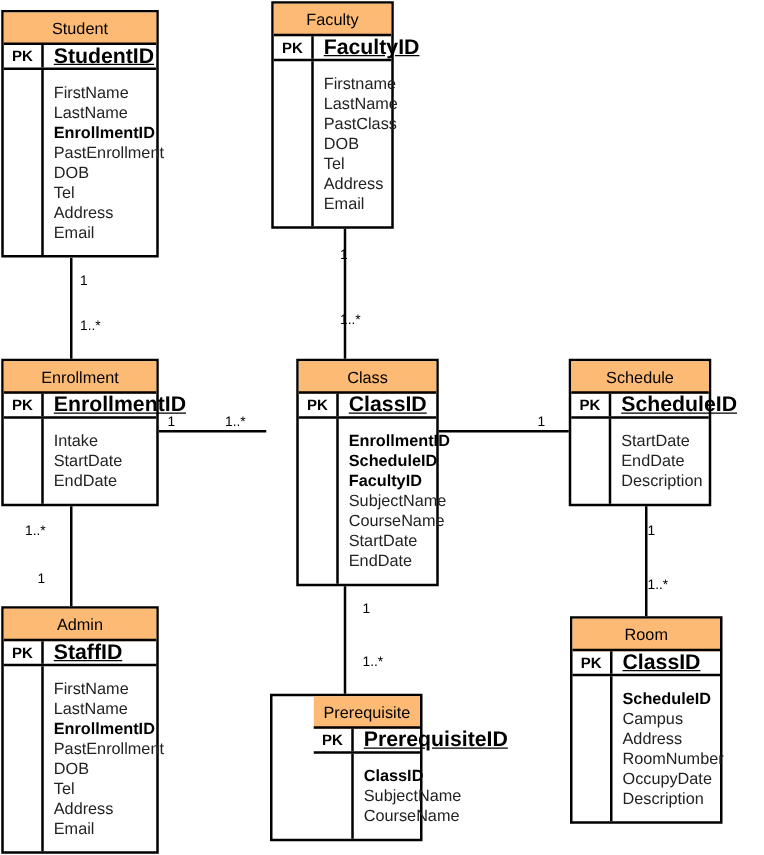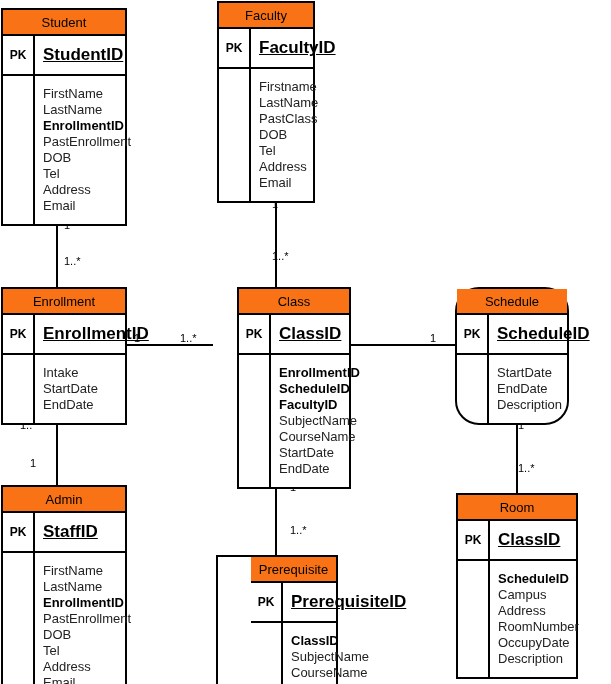--- a/index.html
+++ b/index.html
@@ -17,32 +17,32 @@
   }
   .entity {
     position: absolute;
     border: 2px solid #000000;
     background: #ffffff;
     box-sizing: border-box;
     z-index: 3;
   }
   .entity-header {
     height: 26px;
-    background: #f97316;
+    background: #fdba74;
     border-bottom: 2px solid #000000;
     display: flex;
     align-items: center;
     justify-content: center;
     font-size: 13px;
     color: #000000;
     box-sizing: border-box;
   }
   .pk-row {
     display: flex;
-    height: 40px;
+    height: 20px;
     border-bottom: 2px solid #000000;
     box-sizing: border-box;
   }
   .pk-col {
     width: 32px;
     flex: 0 0 32px;
     border-right: 2px solid #000000;
     display: flex;
     align-items: center;
     justify-content: center;
@@ -211,21 +211,21 @@
         <div class="attr fk">ScheduleID</div>
         <div class="attr fk">FacultyID</div>
         <div class="attr">SubjectName</div>
         <div class="attr">CourseName</div>
         <div class="attr">StartDate</div>
         <div class="attr">EndDate</div>
       </div>
     </div>
   </div>
 
-  <div class="entity" style="left:455px; top:287px; width:114px;border-radius:24px;">
+  <div class="entity" style="left:455px; top:287px; width:114px;">
     <div class="entity-header">Schedule</div>
     <div class="pk-row">
       <div class="pk-col">PK</div>
       <div class="pk-name">ScheduleID</div>
     </div>
     <div class="attr-body">
       <div class="attr-gutter"></div>
       <div class="attr-list">
         <div class="attr">StartDate</div>
         <div class="attr">EndDate</div>

